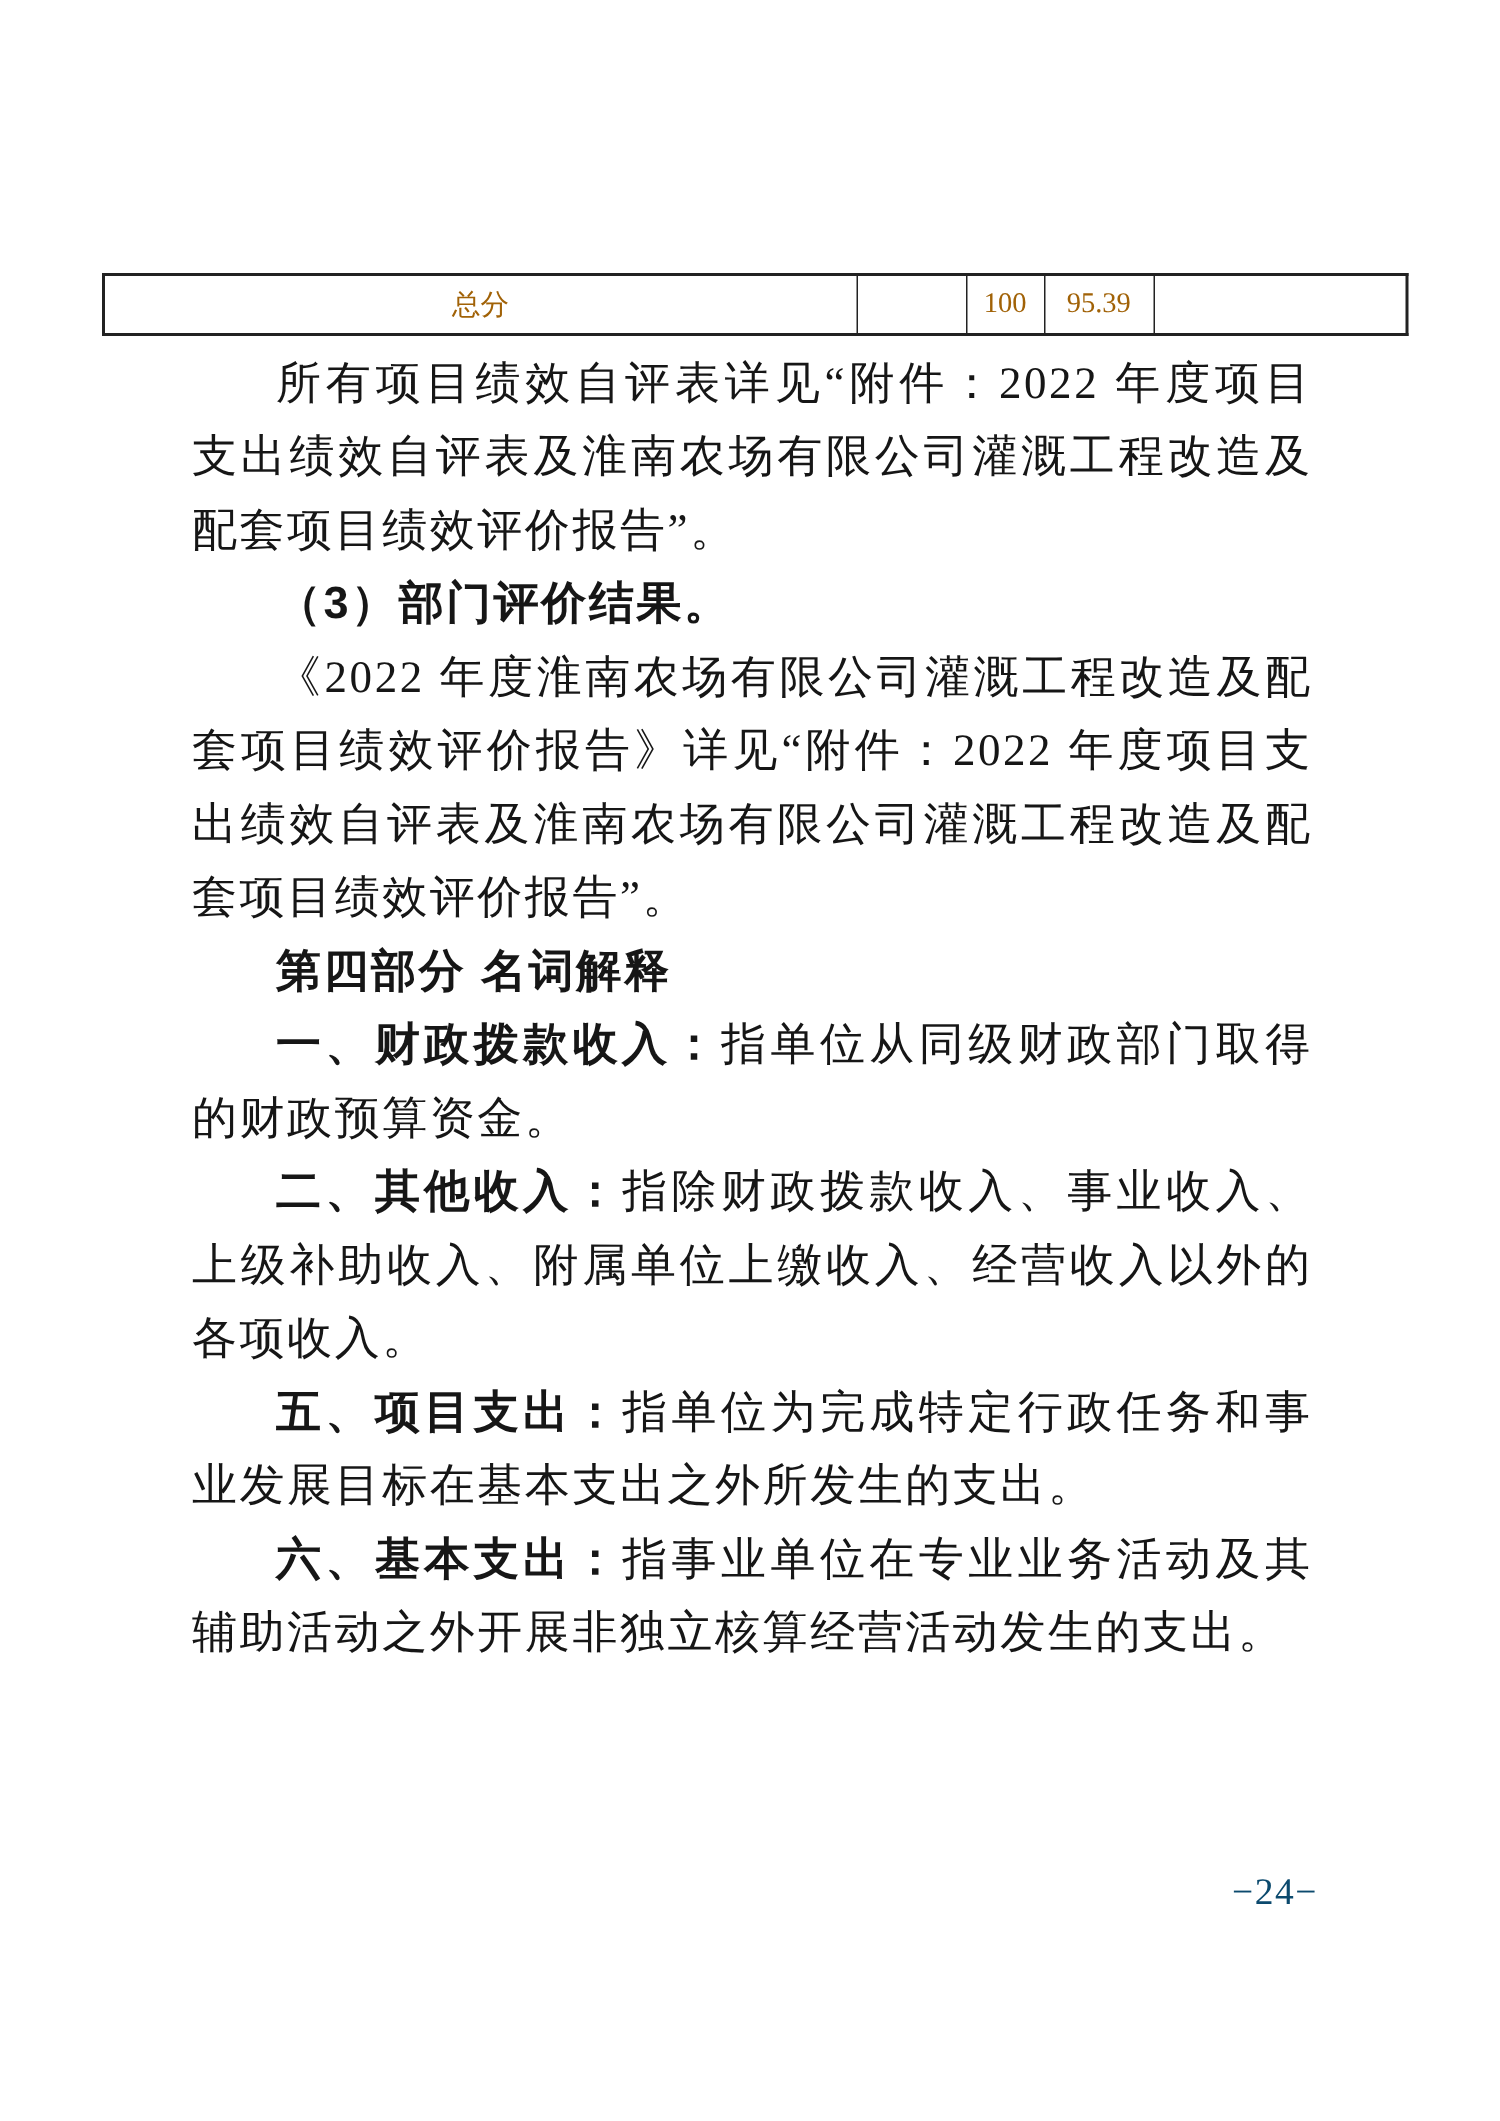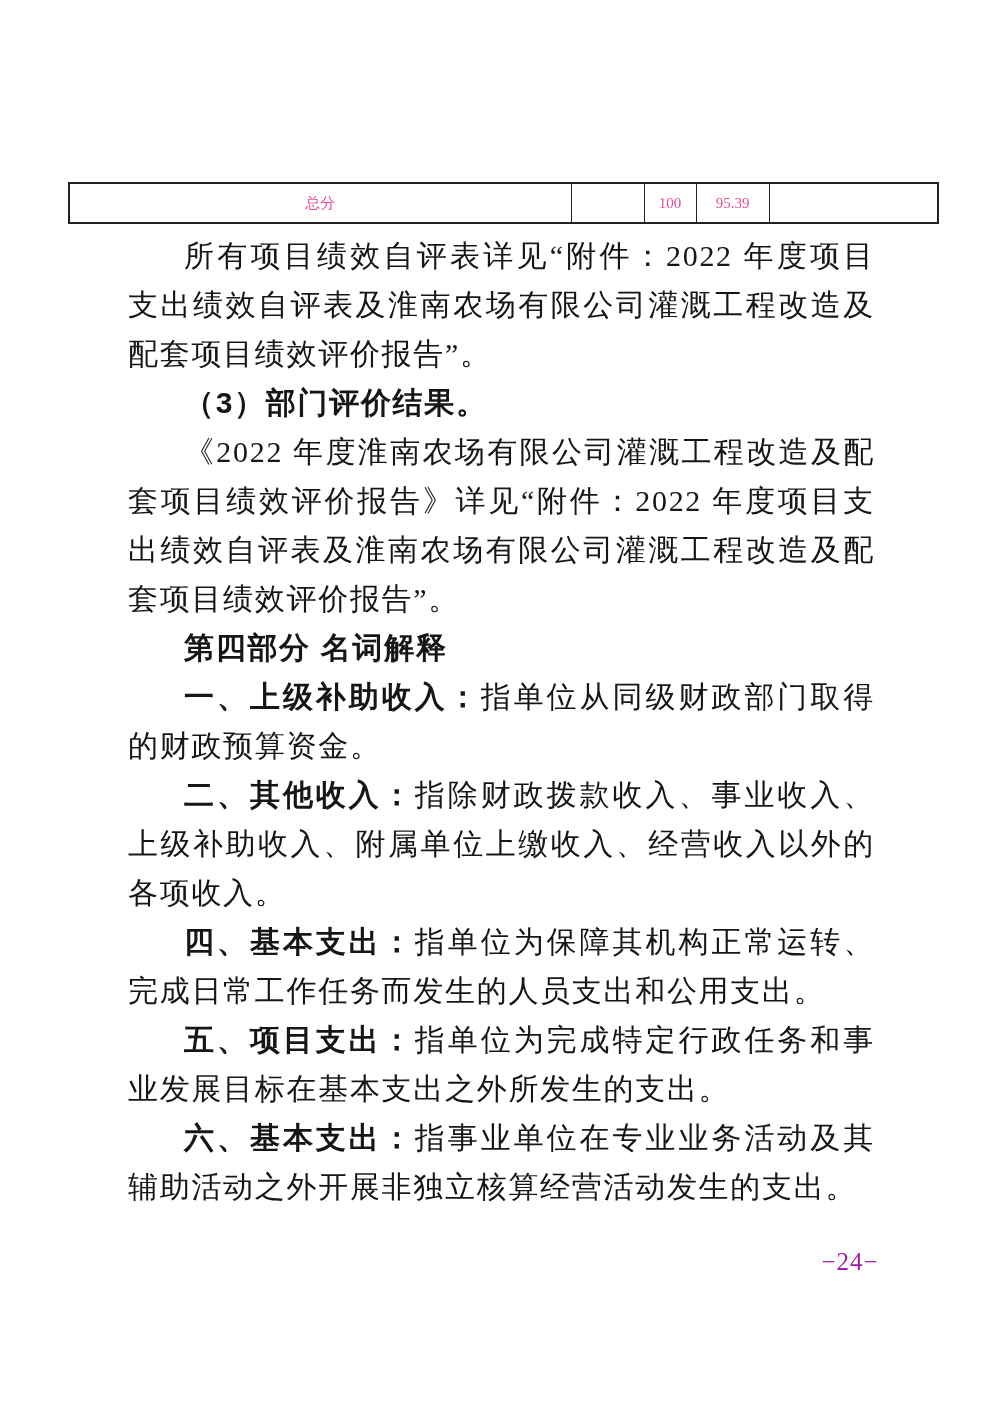--- a/index.html
+++ b/index.html
@@ -23,23 +23,23 @@
     border-collapse: collapse;
     table-layout: fixed;
     border: 2px solid #222222;
   }
   table.score-table td {
     border: 1.5px solid #222222;
     height: 40px;
     padding: 0;
     text-align: center;
     vertical-align: middle;
-    font-size: 15px;
+    font-size: 19px;
     font-family: "Liberation Serif", "DejaVu Serif", serif;
-    color: #ec4899;
+    color: #a16207;
   }
 
   
   .body-text {
     position: absolute;
     left: 128px;
     top: 231px;
     width: 747px;
     font-size: 30px;
     line-height: 49px;
@@ -62,21 +62,21 @@
 
   
   .page-number {
     position: absolute;
     top: 1248px;
     left: 810px;
     width: 80px;
     text-align: center;
     font-size: 25px;
     letter-spacing: 1px;
-    color: #a21caf;
+    color: #0c4a6e;
     font-family: "Liberation Serif", "DejaVu Serif", serif;
   }
 </style>
 </head>
 <body>
 
 <div class="page">
 
   <table class="score-table">
     <colgroup>
@@ -96,22 +96,21 @@
     </tr>
   </tbody>
     </table>
 
   <div class="body-text">
     <p>所有项目绩效自评表详见“附件：2022 年度项目支出绩效自评表及淮南农场有限公司灌溉工程改造及配套项目绩效评价报告”。</p>
     <p class="para-heading">（3）部门评价结果。</p>
     <p>《2022 年度淮南农场有限公司灌溉工程改造及配套项目绩效评价报告》详见“附件：2022 年度项目支出绩效自评表及淮南农场有限公司灌溉工程改造及配套项目绩效评价报告”。</p>
     <p class="para-heading">第四部分 名词解释</p>
 
-    <p><span class="term-lead">一、上级补助收入：</span><span>指单位从同级财政部门取得的财政预算资金。</span></p>
+    <p><span class="term-lead">一、财政拨款收入：</span><span>指单位从同级财政部门取得的财政预算资金。</span></p>
     <p><span class="term-lead">二、其他收入：</span><span>指除财政拨款收入、事业收入、上级补助收入、附属单位上缴收入、经营收入以外的各项收入。</span></p>
-    <p><span class="term-lead">四、基本支出：</span><span>指单位为保障其机构正常运转、完成日常工作任务而发生的人员支出和公用支出。</span></p>
     <p><span class="term-lead">五、项目支出：</span><span>指单位为完成特定行政任务和事业发展目标在基本支出之外所发生的支出。</span></p>
     <p><span class="term-lead">六、基本支出：</span><span>指事业单位在专业业务活动及其辅助活动之外开展非独立核算经营活动发生的支出。</span></p>
   </div>
 
   <div class="page-number">−24−</div>
 
 </div>
 
 </body></html>

